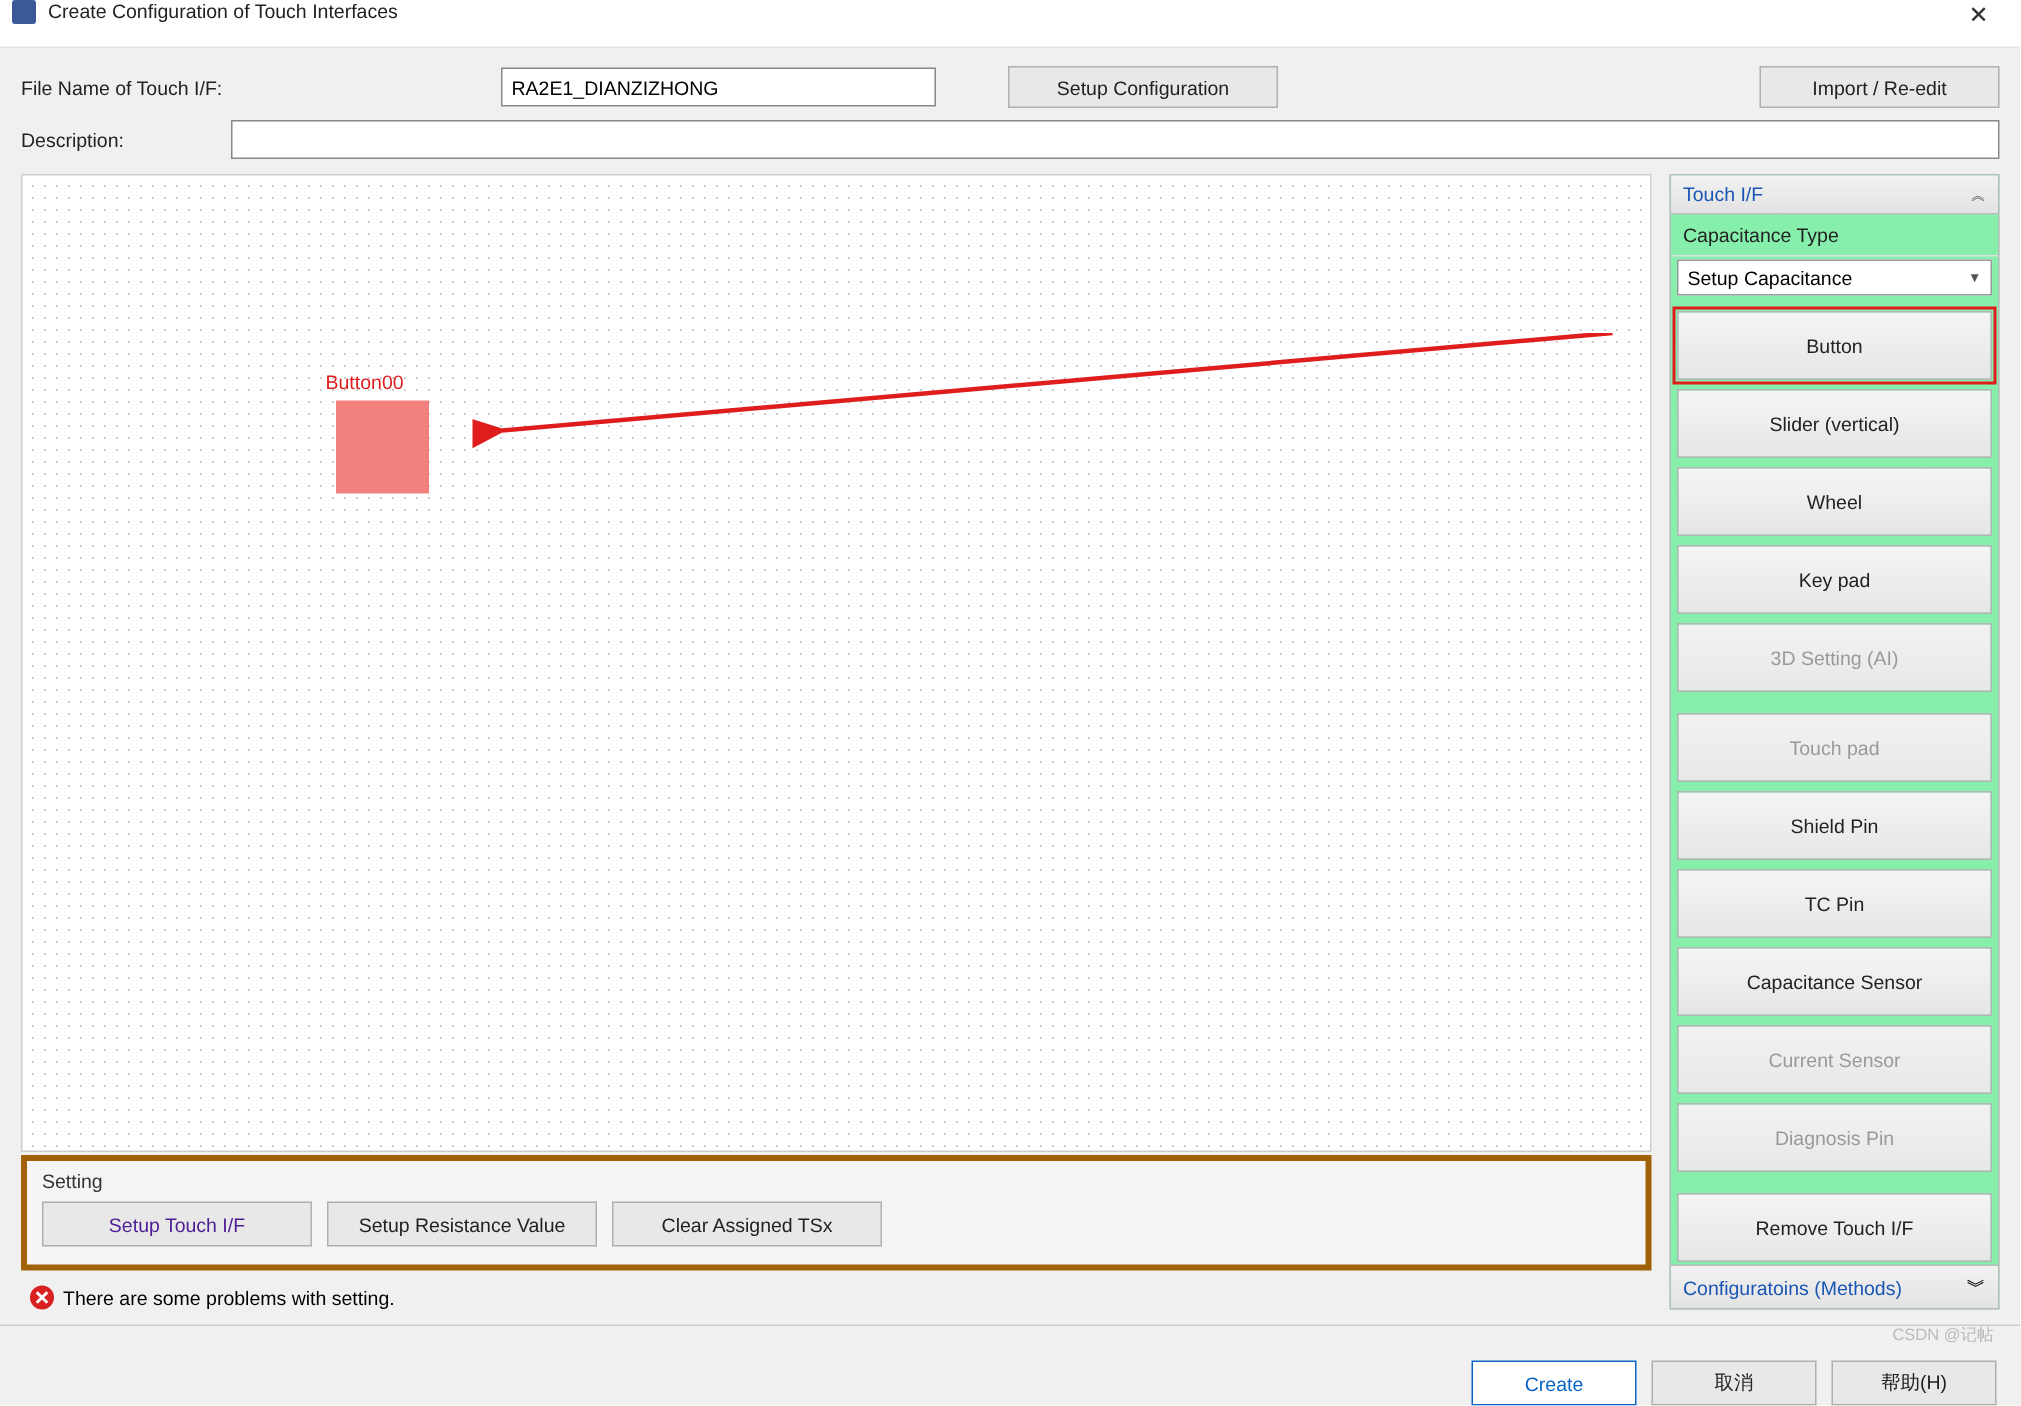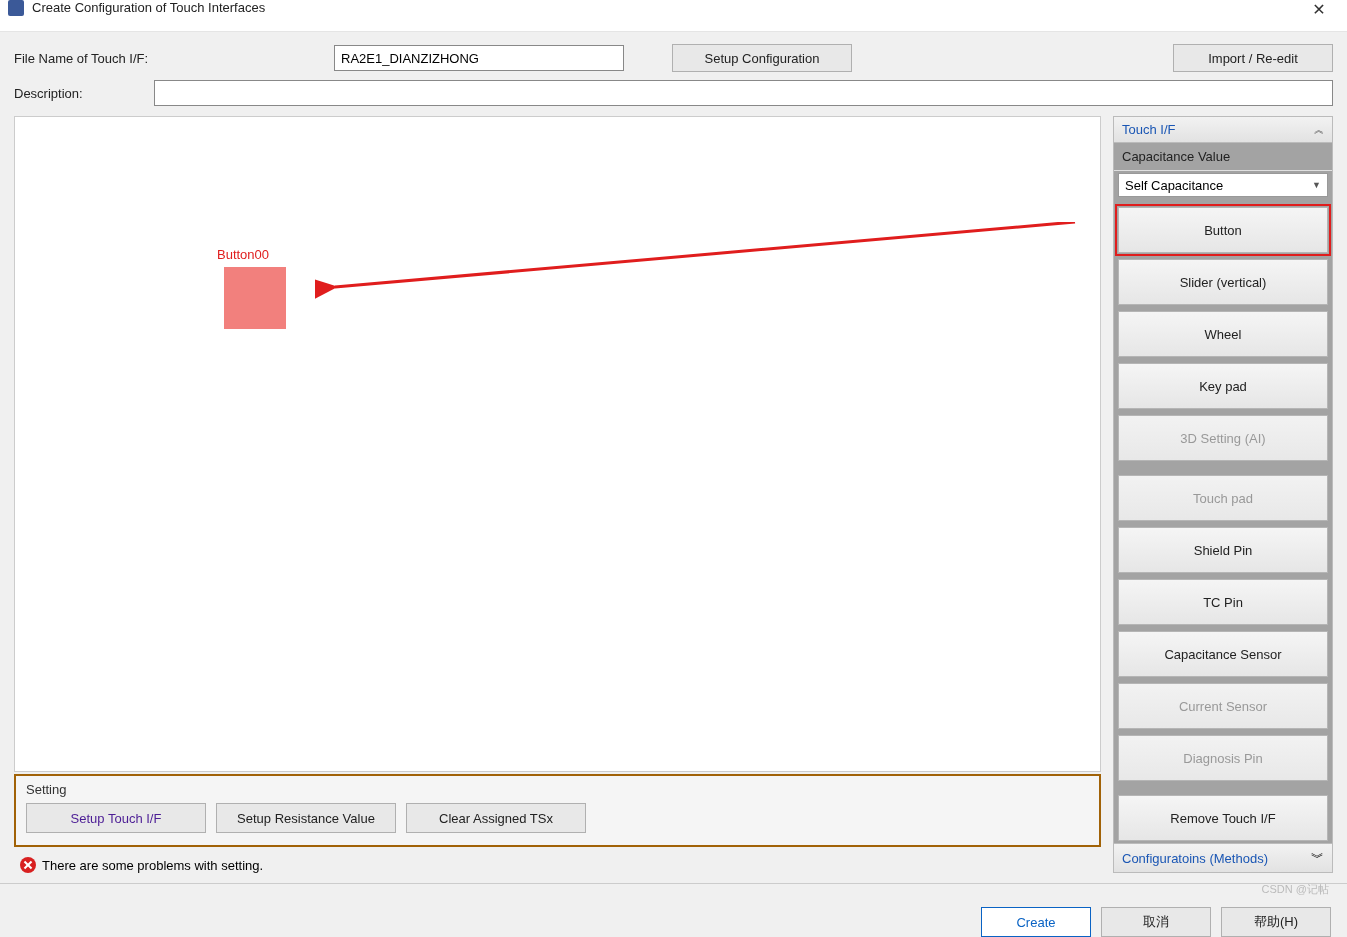--- a/index.html
+++ b/index.html
@@ -28,34 +28,34 @@
     .main-wrap { flex: 1; display: flex; gap: 12px; min-height: 0; margin-top: 2px; }
     .left-col { flex: 1; display: flex; flex-direction: column; min-width: 0; }
 
     .canvas-area { flex: 1; background: #fff; border: 1px solid #ccc; position: relative; background-image: radial-gradient(#ccc 0.6px, transparent 0.6px); background-size: 8px 8px; background-position: 3px 3px; }
 
     .button00-label { position: absolute; left: 202px; top: 130px; color: #e01d1d; font-weight: 400; }
     .button00-box { position: absolute; left: 209px; top: 150px; width: 62px; height: 62px; background: #f2807d; }
 
     .arrow-svg { position: absolute; left: 300px; top: 105px; pointer-events: none; }
 
-    .setting-panel { border: 2px solid #a16207; background: #f5f5f5; padding: 6px 10px 12px 10px; margin-top: 2px; }
+    .setting-panel { border: 4px solid #a16207; background: #f5f5f5; padding: 6px 10px 12px 10px; margin-top: 2px; }
     .setting-title { color: #333; margin-bottom: 6px; }
     .setting-buttons { display: flex; gap: 10px; }
     .setting-buttons .std-button { width: 180px; height: 30px; }
     .std-button.disabled { color: #4c1d95; }
 
     .problem-row { display: flex; align-items: center; gap: 6px; margin: 10px 0 0 6px; }
     .err-icon { width: 16px; height: 16px; background: #d82020; border-radius: 50%; position: relative; }
     .err-icon::before, .err-icon::after { content: ""; position: absolute; left: 7px; top: 3px; width: 2px; height: 10px; background: #fff; }
     .err-icon::before { transform: rotate(45deg); }
     .err-icon::after { transform: rotate(-45deg); }
 
     
-    .palette { width: 220px; border: 1px solid #bbb; background: #a3a3a3; display: flex; flex-direction: column; }
+    .palette { width: 220px; border: 1px solid #bbb; background: #86efac; display: flex; flex-direction: column; }
     .palette-header { background: linear-gradient(#f2f2f2,#e2e2e2); border-bottom: 1px solid #bbb; padding: 5px 8px; display: flex; align-items: center; cursor: pointer; }
     .palette-header .hlabel { flex: 1; color: #1a56b4; }
     .palette-header .chev { color: #555; font-size: 10px; }
     .palette .static-label { padding: 6px 8px; color: #222; border-bottom: 1px solid #e0e0e0; }
     .palette .combo { margin: 2px 4px 6px 4px; border: 1px solid #999; background: #fff; height: 24px; display: flex; align-items: center; padding: 0 6px; cursor: pointer; }
     .palette .combo .cv { flex: 1; }
     .palette .combo .drop { color: #555; font-size: 9px; }
     .palette-list { flex: 1; padding: 4px 4px 0 4px; overflow: auto; }
     .palette-item { display: block; width: 100%; background: linear-gradient(#f5f5f5,#e6e6e6); border: 1px solid #b5b5b5; height: 46px; margin-bottom: 6px; color: #222; cursor: pointer; }
     .palette-item.disabled { color: #999; background: linear-gradient(#f2f2f2,#e8e8e8); }
@@ -126,23 +126,23 @@
         <span>There are some problems with setting.</span>
       </div>
 
     </div>
 
     <div class="palette">
       <div class="palette-header">
         <span class="hlabel">Touch I/F</span>
         <span class="chev">︽</span>
       </div>
-      <div class="static-label">Capacitance Value</div>
+      <div class="static-label">Capacitance Type</div>
       <div class="combo">
-        <span class="cv">Self Capacitance</span>
+        <span class="cv">Setup Capacitance</span>
         <span class="drop">▼</span>
       </div>
 
       <div class="palette-list" id="palette-list">
           <button class="palette-item selected">Button</button>
           <button class="palette-item">Slider (vertical)</button>
           <button class="palette-item">Wheel</button>
           <button class="palette-item">Key pad</button>
           <button class="palette-item disabled">3D Setting (AI)</button>
           <div class="palette-gap"></div>

